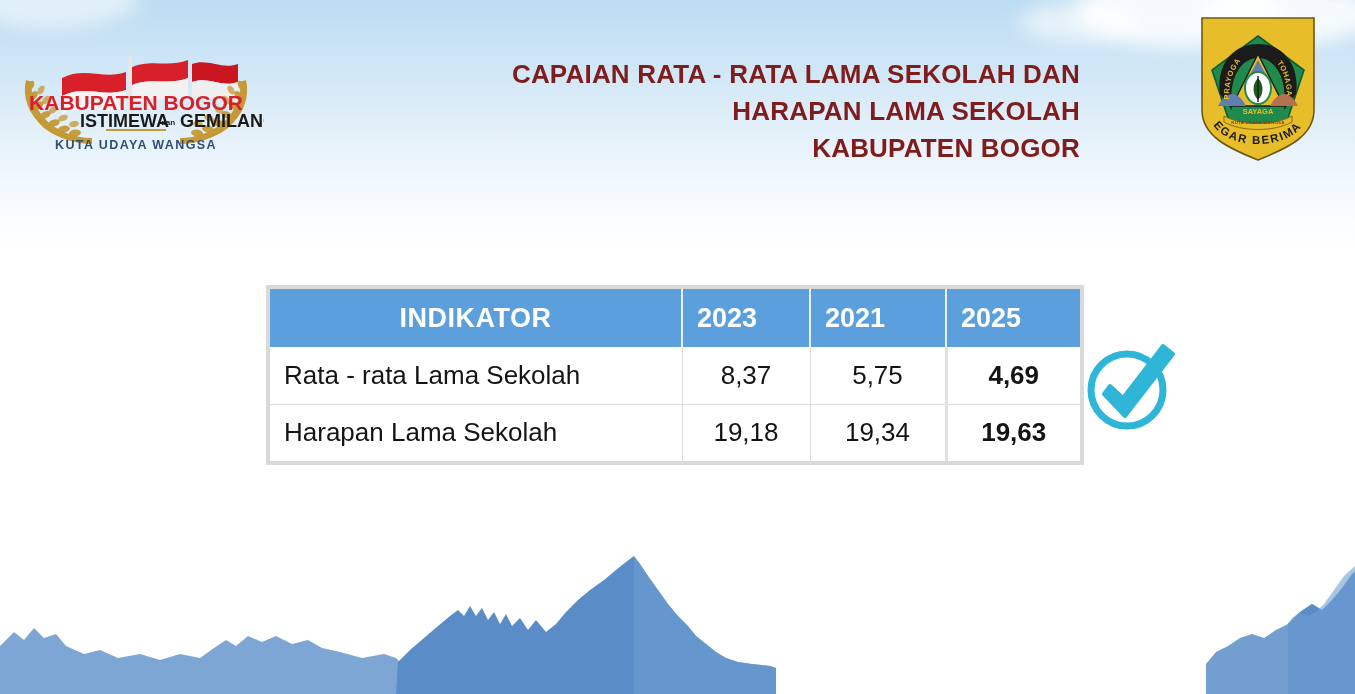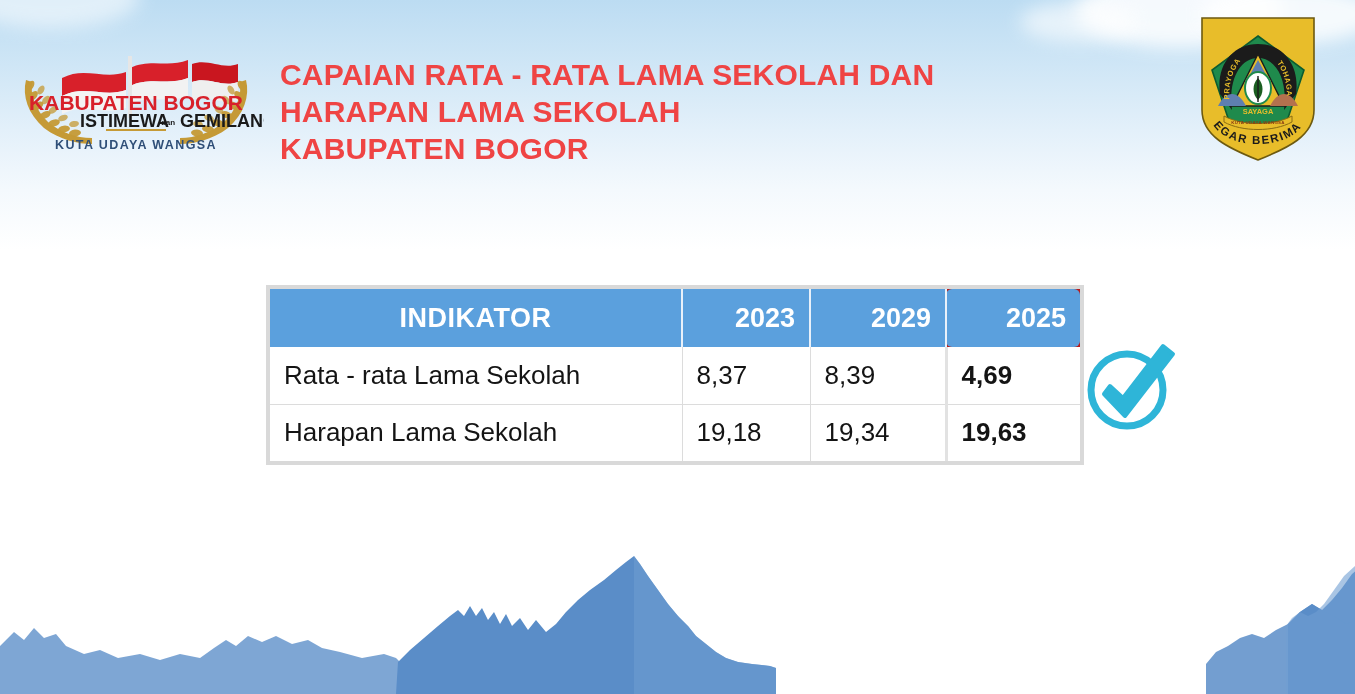--- a/index.html
+++ b/index.html
@@ -62,26 +62,26 @@
     position: absolute;
     left: 1196px; top: 14px;
     width: 124px; height: 148px;
   }
 
   
   .title {
     position: absolute;
     left: 280px; top: 56px;
     width: 800px;
-    text-align: left;
-    font-size: 30px;
+    text-align: right;
+    font-size: 26px;
     font-weight: bold;
     line-height: 37px;
     letter-spacing: .2px;
-    color: #ef4444;
+    color: #7f1d1d;
   }
   .title .line { display: block; white-space: nowrap; }
 
   
   .table-wrap {
     position: absolute;
     left: 266px; top: 285px;
     width: 818px;
     border: 4px solid #d9d9d9;
     background: #b91c1c;
@@ -99,37 +99,37 @@
   table.data thead th {
     background: #5ba0dd;
     color: #ffffff;
     font-size: 27px;
     font-weight: bold;
     height: 58px;
     padding: 0 14px;
     border-right: 2px solid #e9f1fa;
     white-space: nowrap;
   }
-  table.data thead th:last-child { border-right: none; border-radius: 6px; }
+  table.data thead th:last-child { border-right: none; }
   table.data thead th.ind { text-align: center; letter-spacing: .5px; }
-  table.data thead th.yr  { text-align: right; }
+  table.data thead th.yr  { text-align: left; }
 
   table.data tbody td {
     height: 57px;
     font-size: 26px;
     color: #141414;
     padding: 0 14px;
     background: #ffffff;
     border-bottom: 1px solid #dcdcdc;
     border-right: 1px solid #dcdcdc;
     white-space: nowrap;
   }
   table.data tbody tr:last-child td { border-bottom: none; }
   table.data tbody td.label { text-align: left; }
-  table.data tbody td.num   { text-align: left; }
+  table.data tbody td.num   { text-align: center; }
   table.data tbody td.num.latest {
     font-weight: bold;
     border-right: none;
     border-left: 3px solid #e2e2e2;
   }
   table.data tbody td.y2 { border-right: none; }
 
   
   .check {
     position: absolute;
@@ -294,29 +294,29 @@
       <colgroup>
         <col class="c-ind">
           <col class="c-y1">
           <col class="c-y2">
           <col class="c-y3">
       </colgroup>
       <thead>
         <tr>
           <th class="ind">INDIKATOR</th>
           <th class="yr">2023</th>
-          <th class="yr">2029</th>
+          <th class="yr">2021</th>
           <th class="yr">2025</th>
         </tr>
       </thead>
       <tbody>
         <tr>
           <td class="label">Rata - rata Lama Sekolah</td>
           <td class="num">8,37</td>
-          <td class="num y2">8,39</td>
+          <td class="num y2">5,75</td>
           <td class="num latest">4,69</td>
         </tr>
         <tr>
           <td class="label">Harapan Lama Sekolah</td>
           <td class="num">19,18</td>
           <td class="num y2">19,34</td>
           <td class="num latest">19,63</td>
         </tr>
       </tbody>
     </table>

